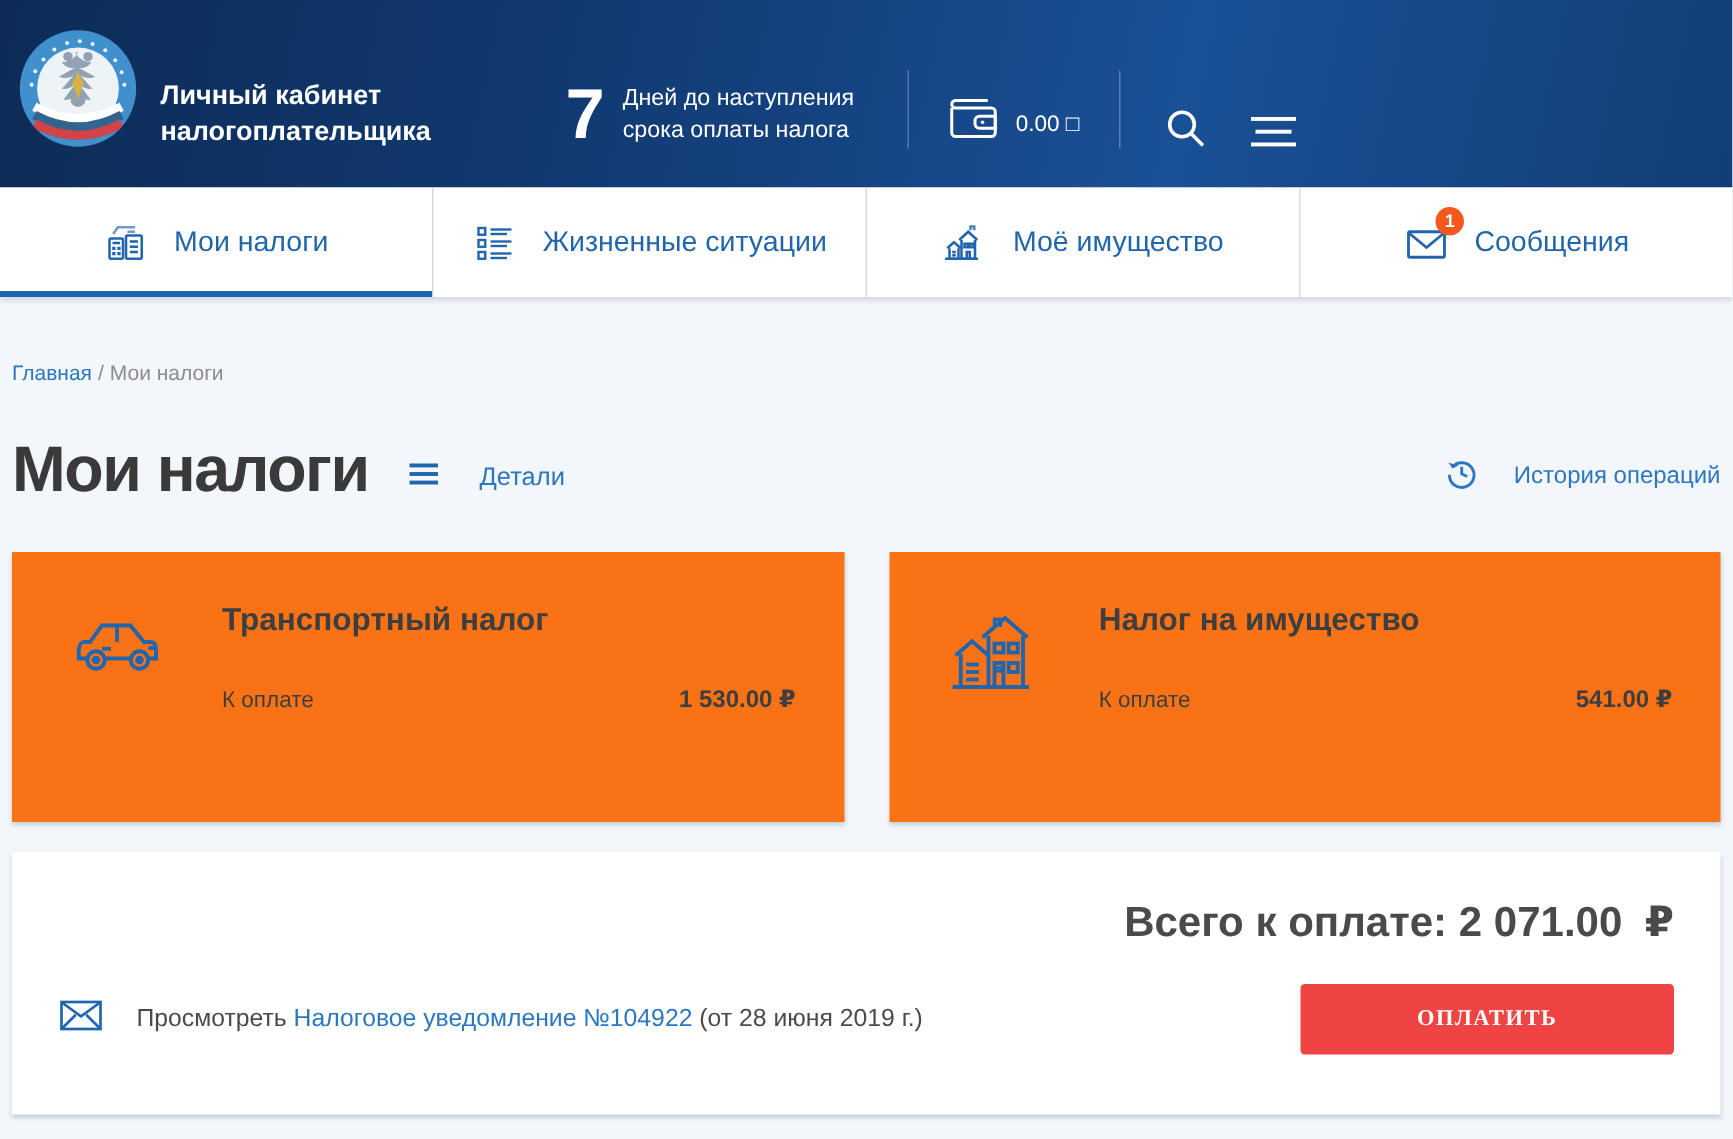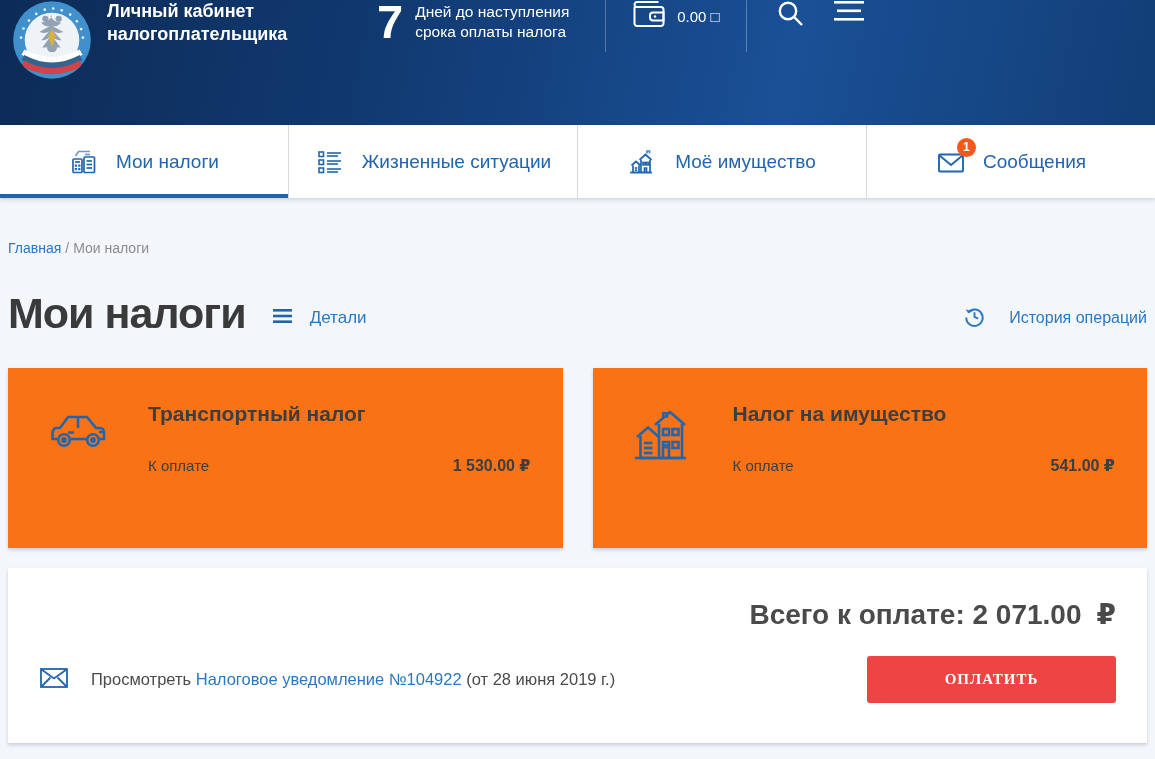--- a/index.html
+++ b/index.html
@@ -7,21 +7,21 @@
   body {
     font-family:"Liberation Sans","DejaVu Sans",sans-serif;
     background:#f3f6fa; color:#3e3e3e;
   }
   a { text-decoration:none; }
 
   
   .hdr {
     height:125px;
     background:linear-gradient(102deg,#0d2b56 0%,#113a72 34%,#1a5096 68%,#123e76 100%);
-    display:flex; align-items:flex-start;
+    display:flex; align-items:flex-end;
     padding:0 25px 26px 12px;
   }
   .logo { width:80px; height:80px; flex:none; cursor:pointer; }
   .brand {
     margin-left:15px; width:208px;
     color:#fff; font-size:18px; font-weight:bold; line-height:1.3;
   }
   .days { display:flex; align-items:flex-start; margin-left:62px; }
   .days-num { color:#fff; font-size:47px; font-weight:bold; line-height:0.95; }
   .days-text { margin-left:12px; width:190px; color:#fff; font-size:15.5px; line-height:1.32; padding-top:2px; }
@@ -56,21 +56,21 @@
   }
 
   
   .main { padding:0 8px; }
   .breadcrumb { padding-top:42px; font-size:14px; color:#8c8c8c; }
   .breadcrumb a { color:#2b77c0; }
   .bc-sep { margin:0 4px; }
 
   .title-row { display:flex; align-items:center; margin-top:32px; height:50px; }
   .page-title { font-size:43px; font-weight:bold; color:#3a3a3a; letter-spacing:-1px; line-height:1; }
-  .details { display:flex; align-items:center; gap:18px; margin-left:27px; margin-top:10px; font-size:17px; color:#2b77c0; cursor:pointer; }
+  .details { display:flex; align-items:center; gap:28px; margin-left:27px; margin-top:10px; font-size:17px; color:#2b77c0; cursor:pointer; }
   .history { margin-left:auto; display:flex; align-items:center; gap:24px; margin-top:10px; font-size:16px; color:#2b77c0; cursor:pointer; }
 
   .cards { display:flex; gap:30px; margin-top:30px; }
   .card {
     flex:1; height:180px; background:#f97316;
     box-shadow:0 2px 3px rgba(73,92,136,0.25);
     padding:26px 32px 0 40px; display:flex;
   }
   .card-icon { width:64px; flex:none; margin-right:36px; margin-top:14px; }
   .card-body { flex:1; }

